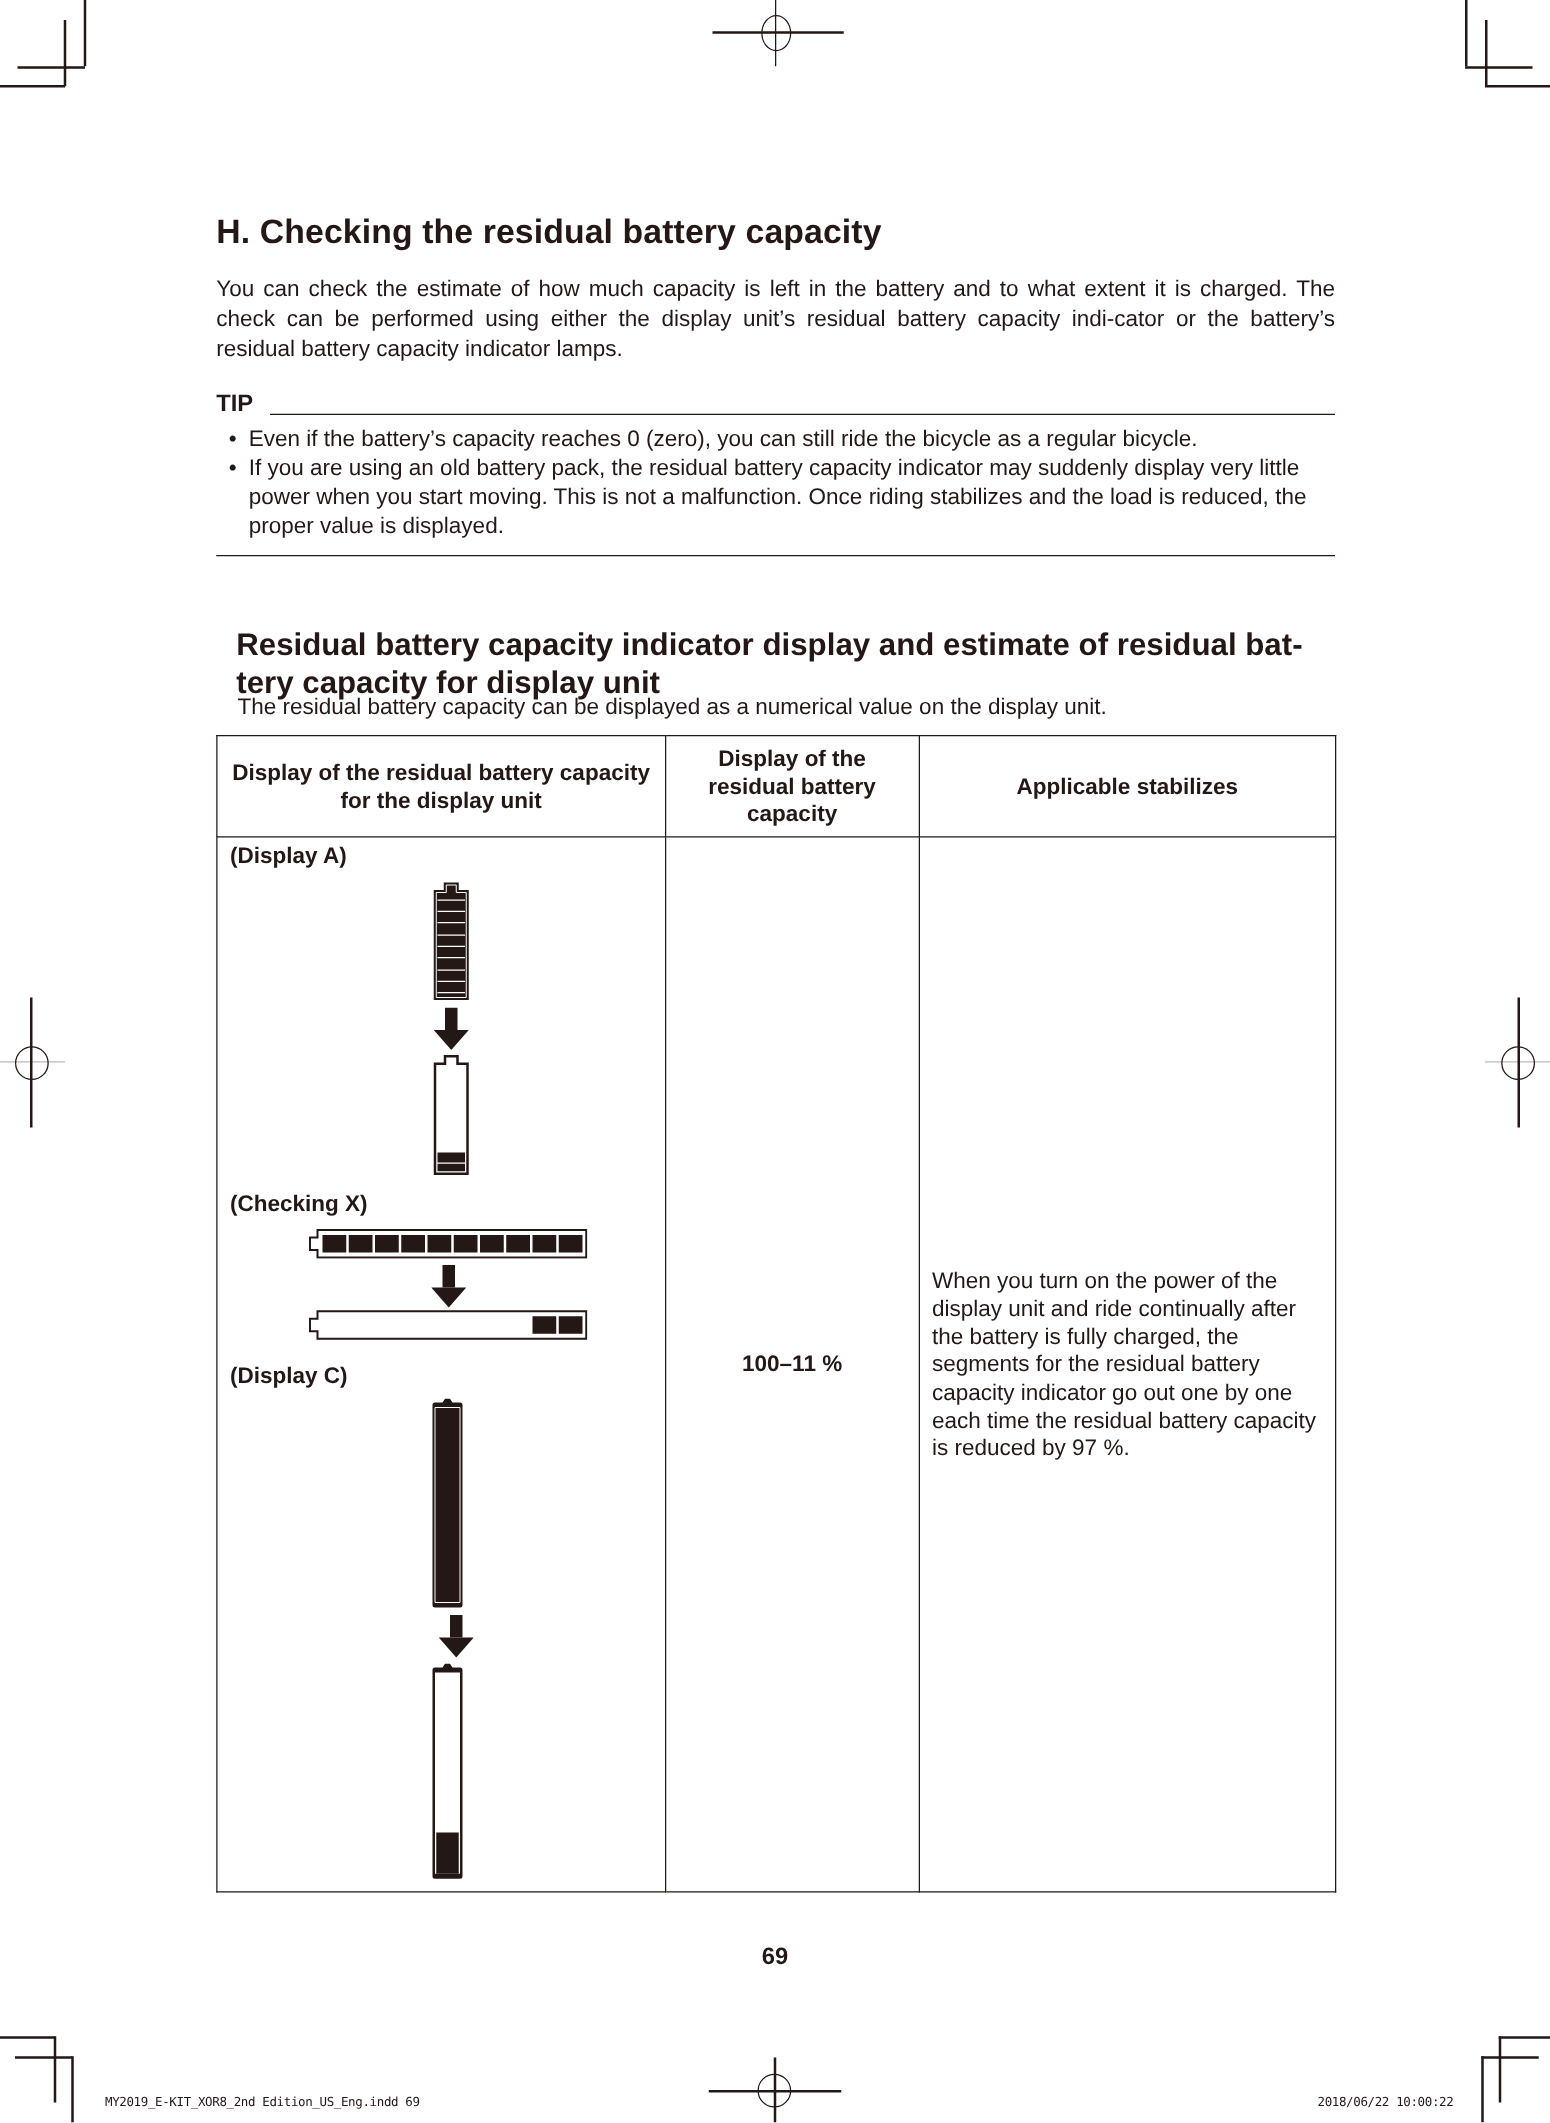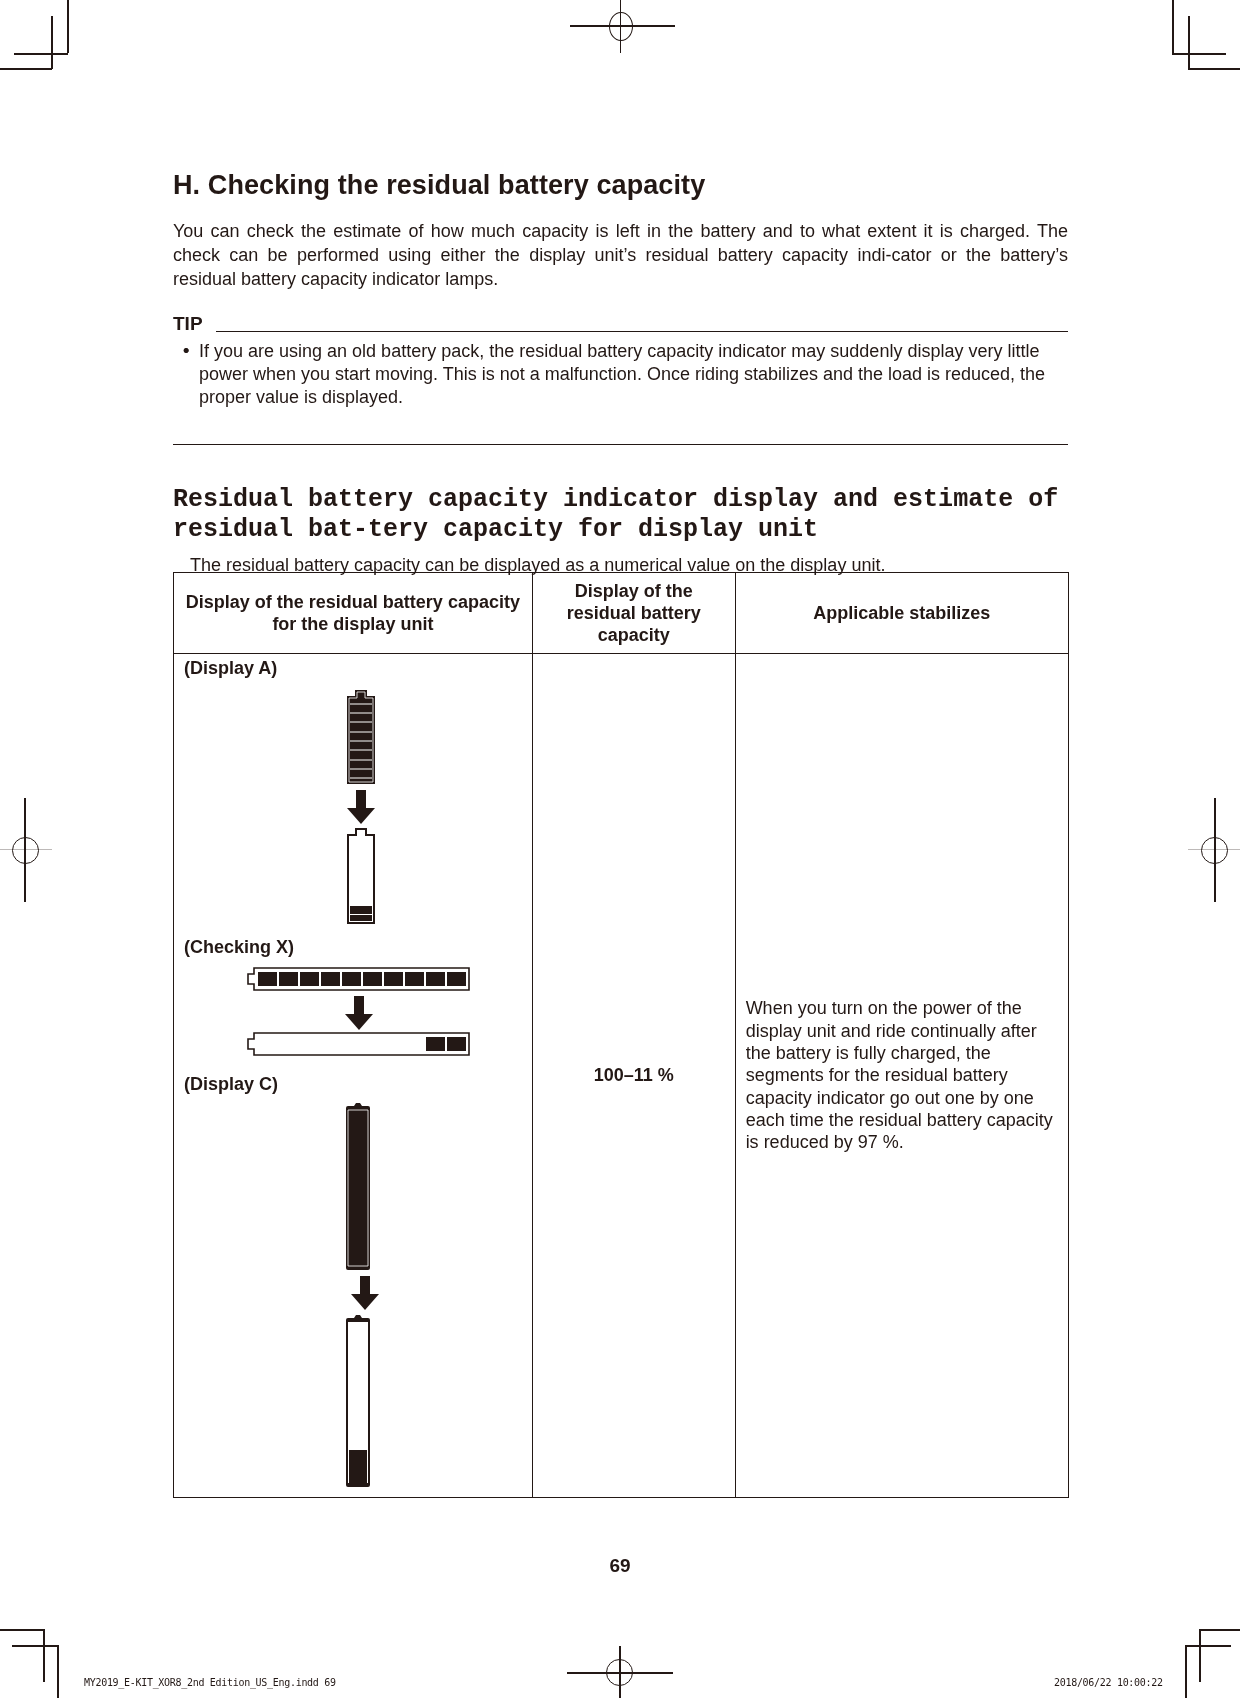--- a/index.html
+++ b/index.html
@@ -15,21 +15,21 @@
   .tip-head { position: absolute; left: 173px; top: 313px; font-size: 19px; font-weight: bold; }
   .tip-rule { position: absolute; left: 216px; top: 331px; width: 852px; height: 1px; background: #231815; }
   .tip-list { position: absolute; left: 183px; top: 340px; width: 885px; margin: 0; padding: 0; list-style: none; font-size: 18px; line-height: 23px; }
   .tip-list li { position: relative; padding-left: 16px; margin-bottom: 0; }
   .tip-list li .bullet { position: absolute; left: 0; top: 0; }
   .tip-bottom-rule { position: absolute; left: 173px; top: 444px; width: 895px; height: 1px; background: #231815; }
 
   .h2 { position: absolute; left: 173px; top: 485px; width: 895px; font-size: 25px; font-weight: bold; line-height: 30px; }
   .sub { position: absolute; left: 190px; top: 555px; font-size: 18px; }
 
-  table.spec { position: absolute; left: 173px; top: 572px; width: 896px; height: 926px; border-collapse: collapse; }
+  table.spec { position: absolute; left: 173px; top: 588px; width: 896px; height: 926px; border-collapse: collapse; }
   table.spec th, table.spec td { border: 1.5px solid #231815; }
   table.spec th { font-size: 18px; font-weight: bold; line-height: 22px; text-align: center; vertical-align: middle; padding: 4px 6px; height: 72px; }
   table.spec td { vertical-align: top; padding: 0; }
   .col1 { width: 367px; }
   .col2 { width: 199px; font-weight: bold; }
   .col3 { width: 330px; }
   .cell-visual { position: relative; height: 842px; }
   .disp-label { position: absolute; font-size: 18px; font-weight: bold; }
   .value-cell { text-align: center; vertical-align: middle !important; font-size: 18px; }
   .situation-cell { vertical-align: middle !important; font-size: 18px; line-height: 22.3px; padding: 0 10px !important; }
@@ -86,29 +86,30 @@
 </div>
 
 <h1 class="h1" style="margin:0;">H. Checking the residual battery capacity</h1>
 <p class="intro" style="margin:0;">You can check the estimate of how much capacity is left in the battery and to what extent it is charged. The check can be performed using either the display unit’s residual battery capacity indi-cator or the battery’s residual battery capacity indicator lamps.</p>
 
 <div class="tip-head">TIP</div>
 <div class="tip-rule"></div>
 <ul class="tip-list">
   <li>
     <span class="bullet">•</span>
+    <span>Even if the battery’s capacity reaches 0 (zero), you can still ride the bicycle as a regular bicycle.</span>
   </li>
   <li>
     <span class="bullet">•</span>
     <span>If you are using an old battery pack, the residual battery capacity indicator may suddenly display very little power when you start moving. This is not a malfunction. Once riding stabilizes and the load is reduced, the proper value is displayed.</span>
   </li>
 </ul>
 <div class="tip-bottom-rule"></div>
 
-<h2 class="h2" style="margin:0;font-family:Liberation Mono, monospace;">Residual battery capacity indicator display and estimate of residual bat-tery capacity for display unit</h2>
+<h2 class="h2" style="margin:16px;">Residual battery capacity indicator display and estimate of residual bat-tery capacity for display unit</h2>
 <p class="sub" style="margin:0;">The residual battery capacity can be displayed as a numerical value on the display unit.</p>
 
 <table class="spec">
   <thead>
     <tr>
       <th class="col1">Display of the residual battery capacity for the display unit</th>
       <th class="col2">Display of the residual battery capacity</th>
       <th class="col3">Applicable stabilizes</th>
     </tr>
   </thead>

